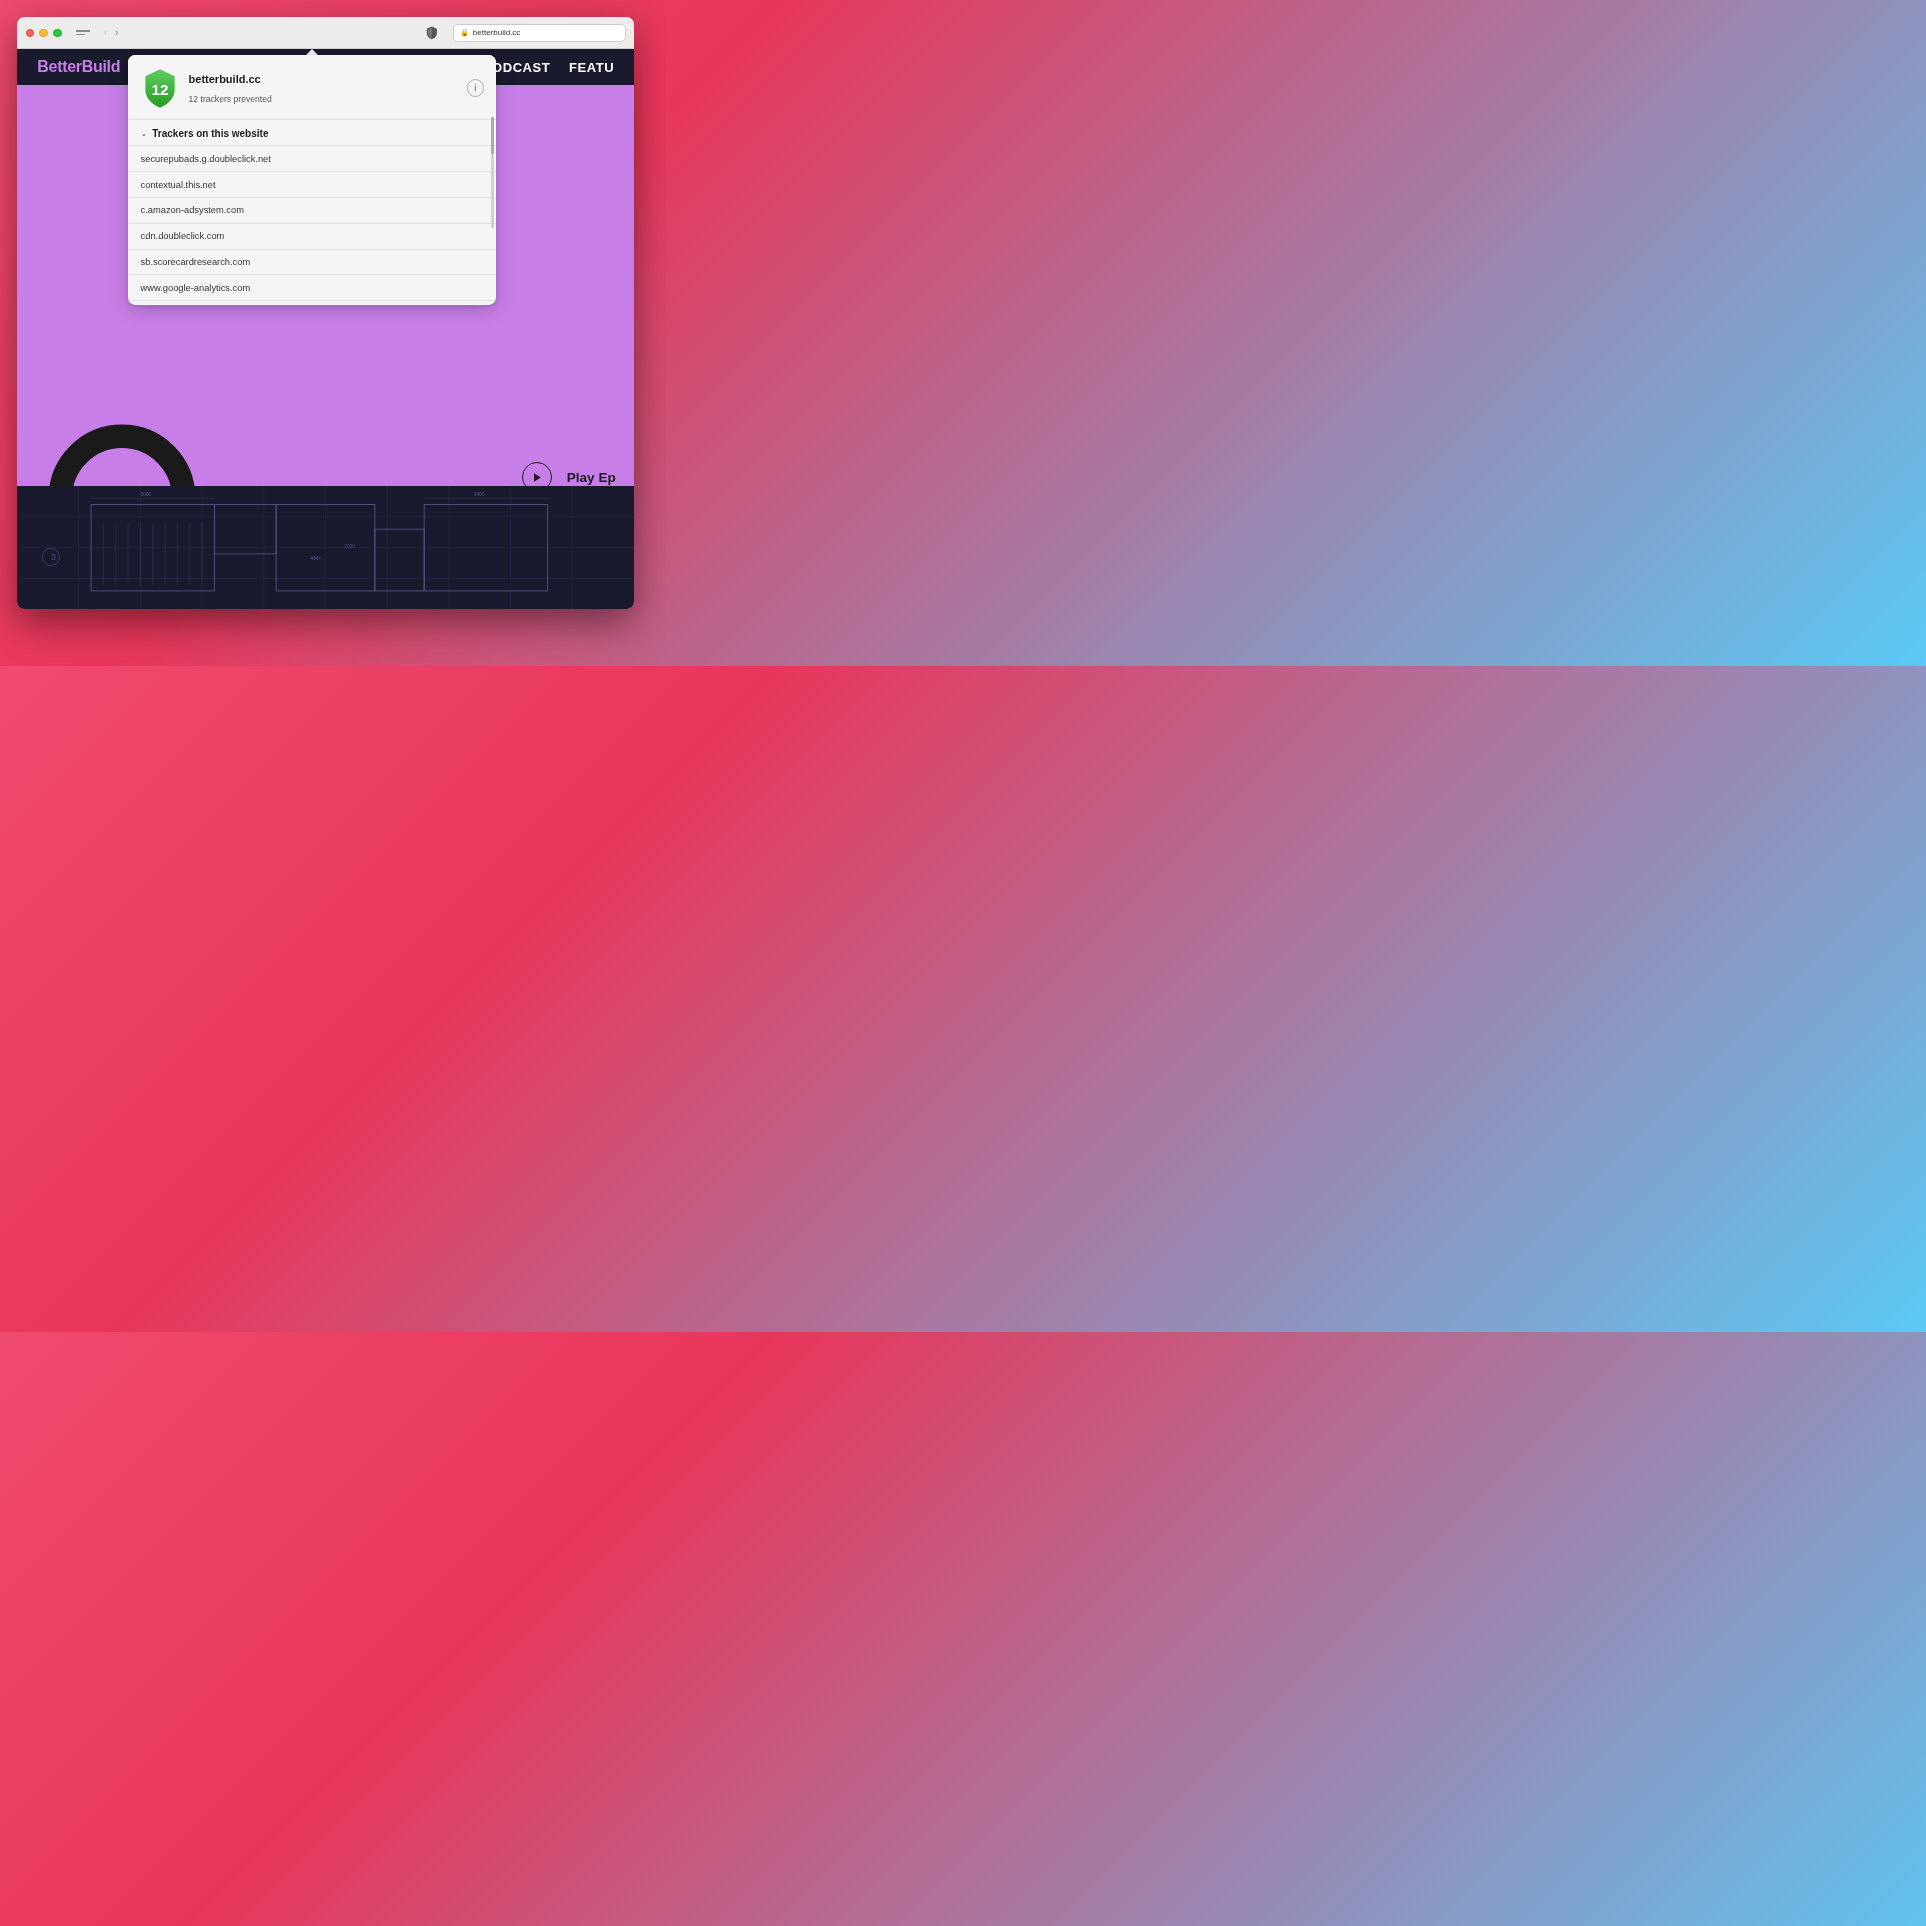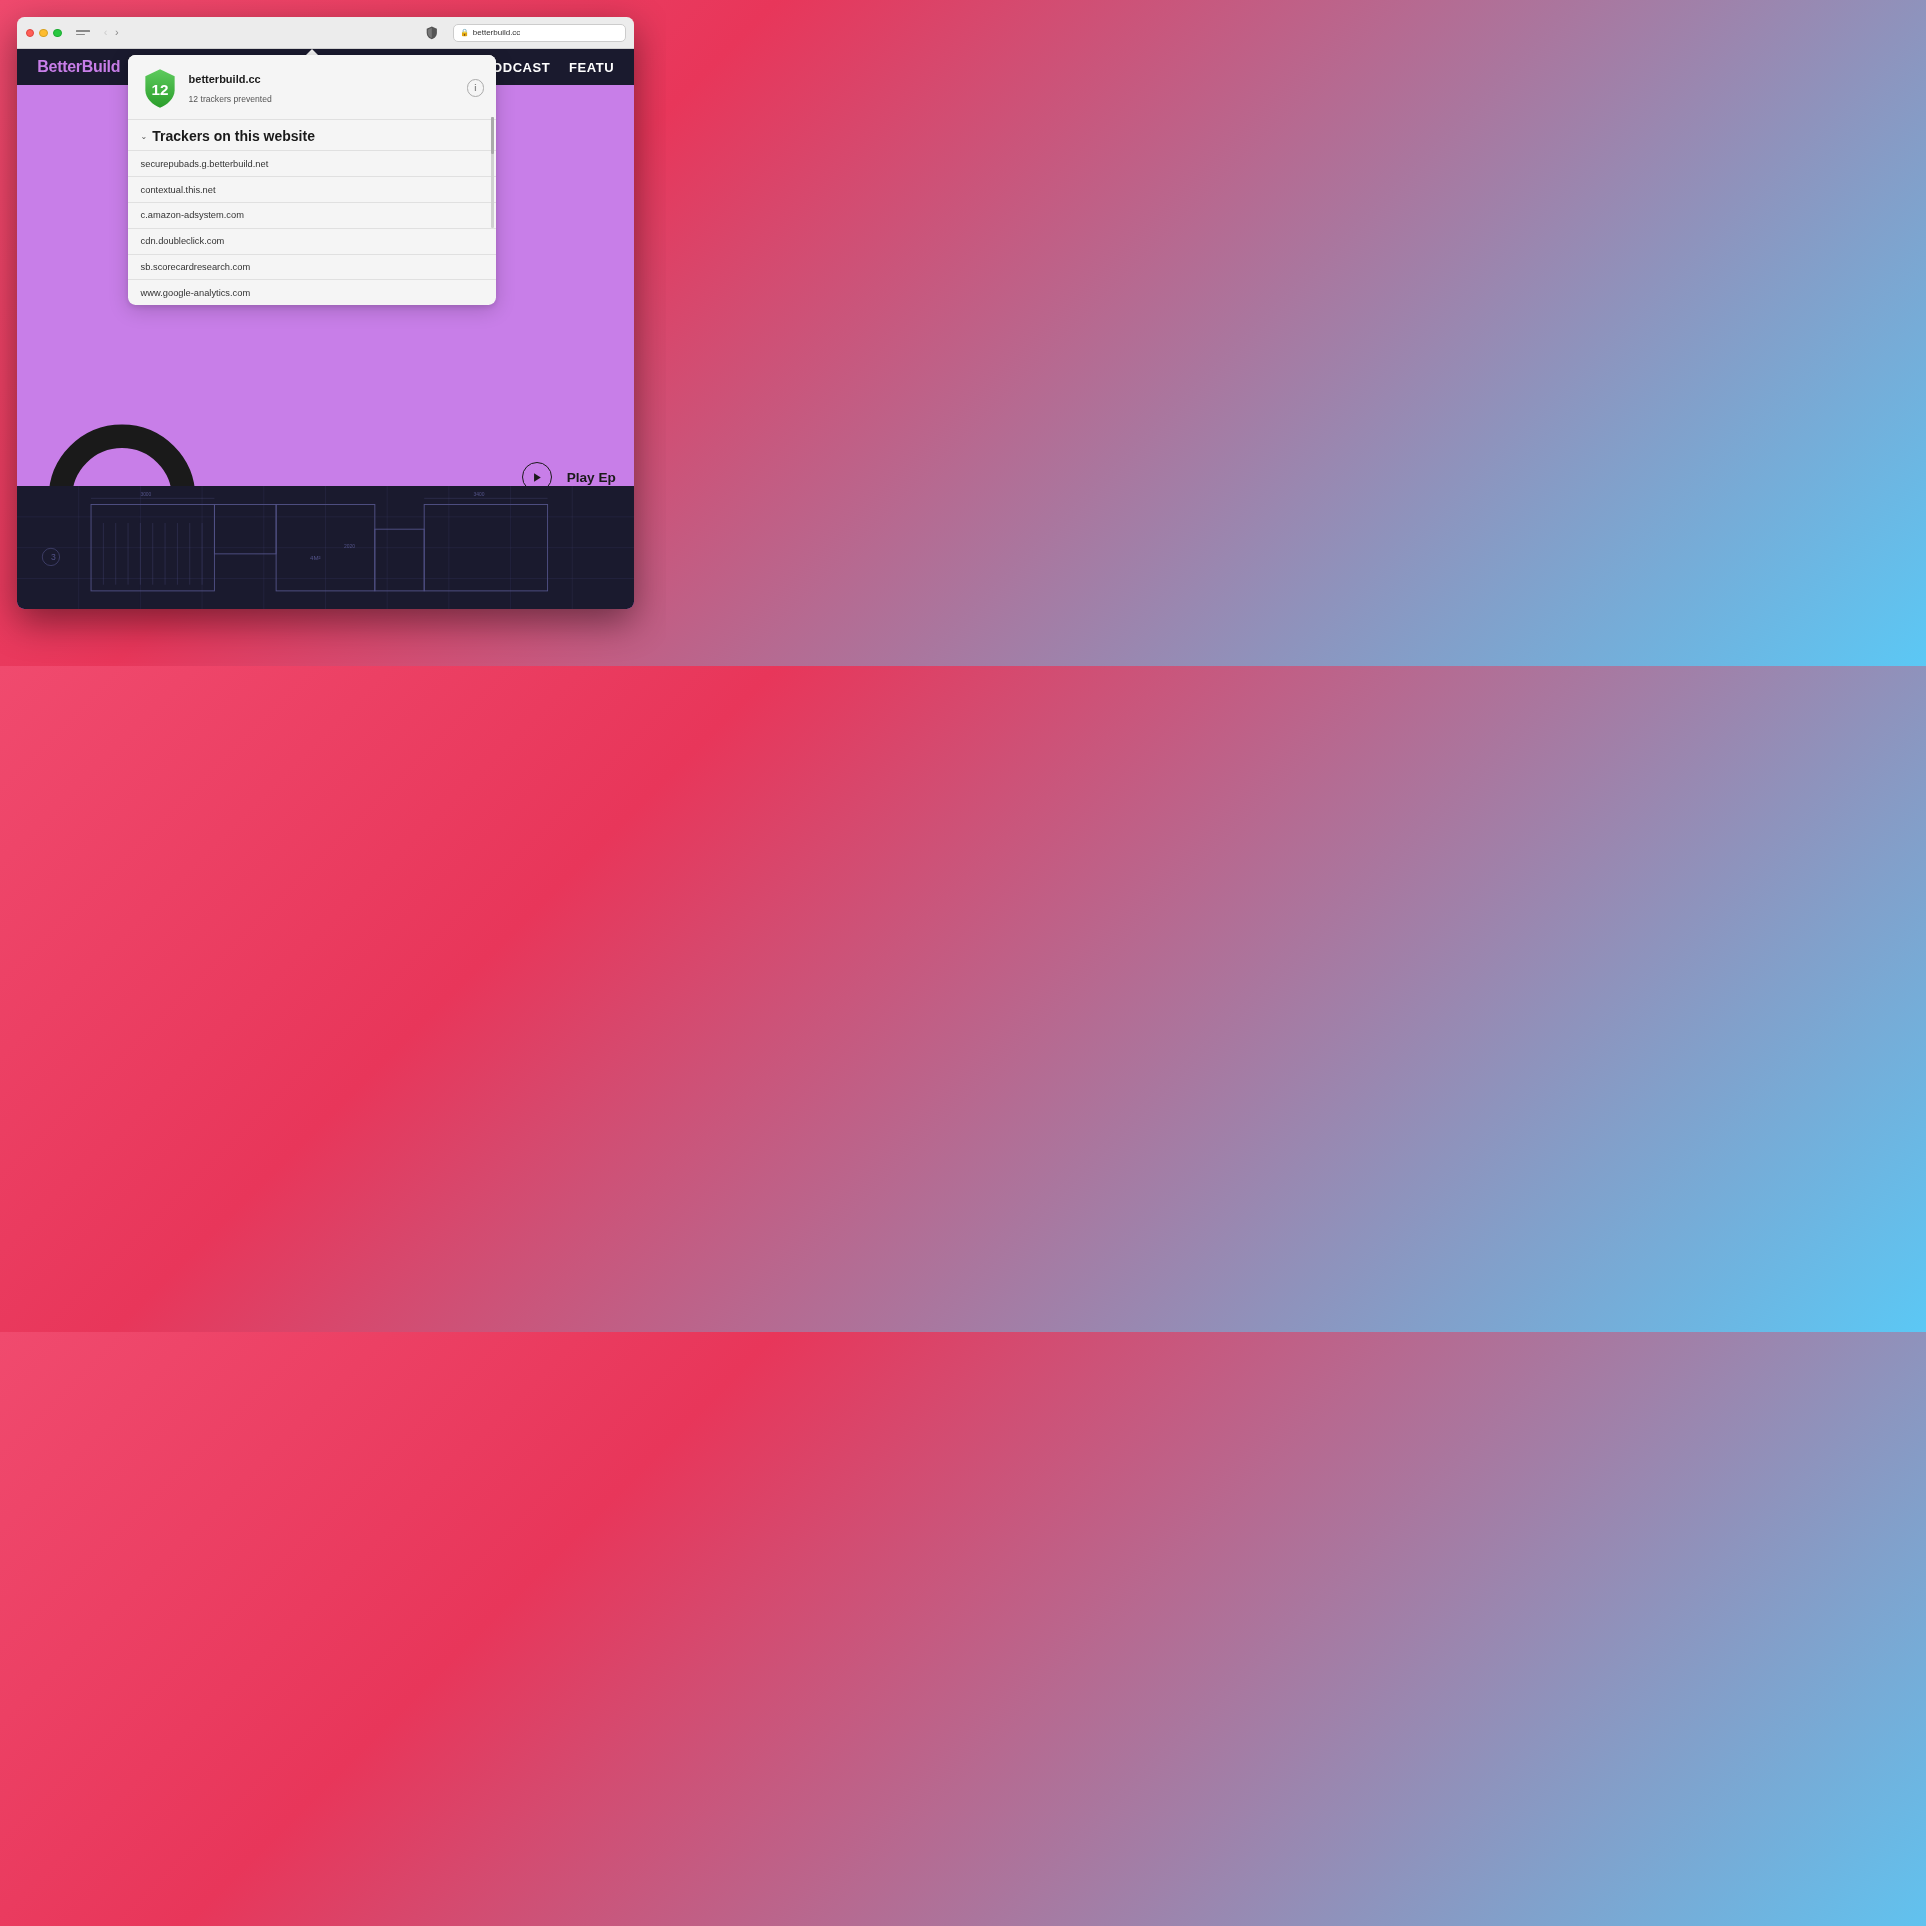--- a/index.html
+++ b/index.html
@@ -352,21 +352,21 @@
       align-items: center;
       gap: 5px;
     }
 
     .chevron-icon {
       font-size: 8px;
       color: #555;
     }
 
     .section-title {
-      font-size: 14px;
+      font-size: 10px;
       font-weight: 600;
       color: #1a1a1a;
       text-align: center;
     }
 
     .tracker-list {
       list-style: none;
     }
 
     .tracker-item {
@@ -540,21 +540,21 @@
             </button>
           </div>
 
           <div class="popup-body">
             <div class="section-header">
               <span class="chevron-icon">⌄</span>
               <span class="section-title">Trackers on this website</span>
             </div>
 
             <ul class="tracker-list">
-              <li class="tracker-item">securepubads.g.betterbuild.net</li>
+              <li class="tracker-item">securepubads.g.doubleclick.net</li>
               <li class="tracker-item">contextual.this.net</li>
               <li class="tracker-item">c.amazon-adsystem.com</li>
               <li class="tracker-item">cdn.doubleclick.com</li>
               <li class="tracker-item">sb.scorecardresearch.com</li>
               <li class="tracker-item">www.google-analytics.com</li>
               <li class="tracker-item">tags.bluekai.com</li>
             </ul>
           </div>
 
           <div class="popup-scrollbar">

